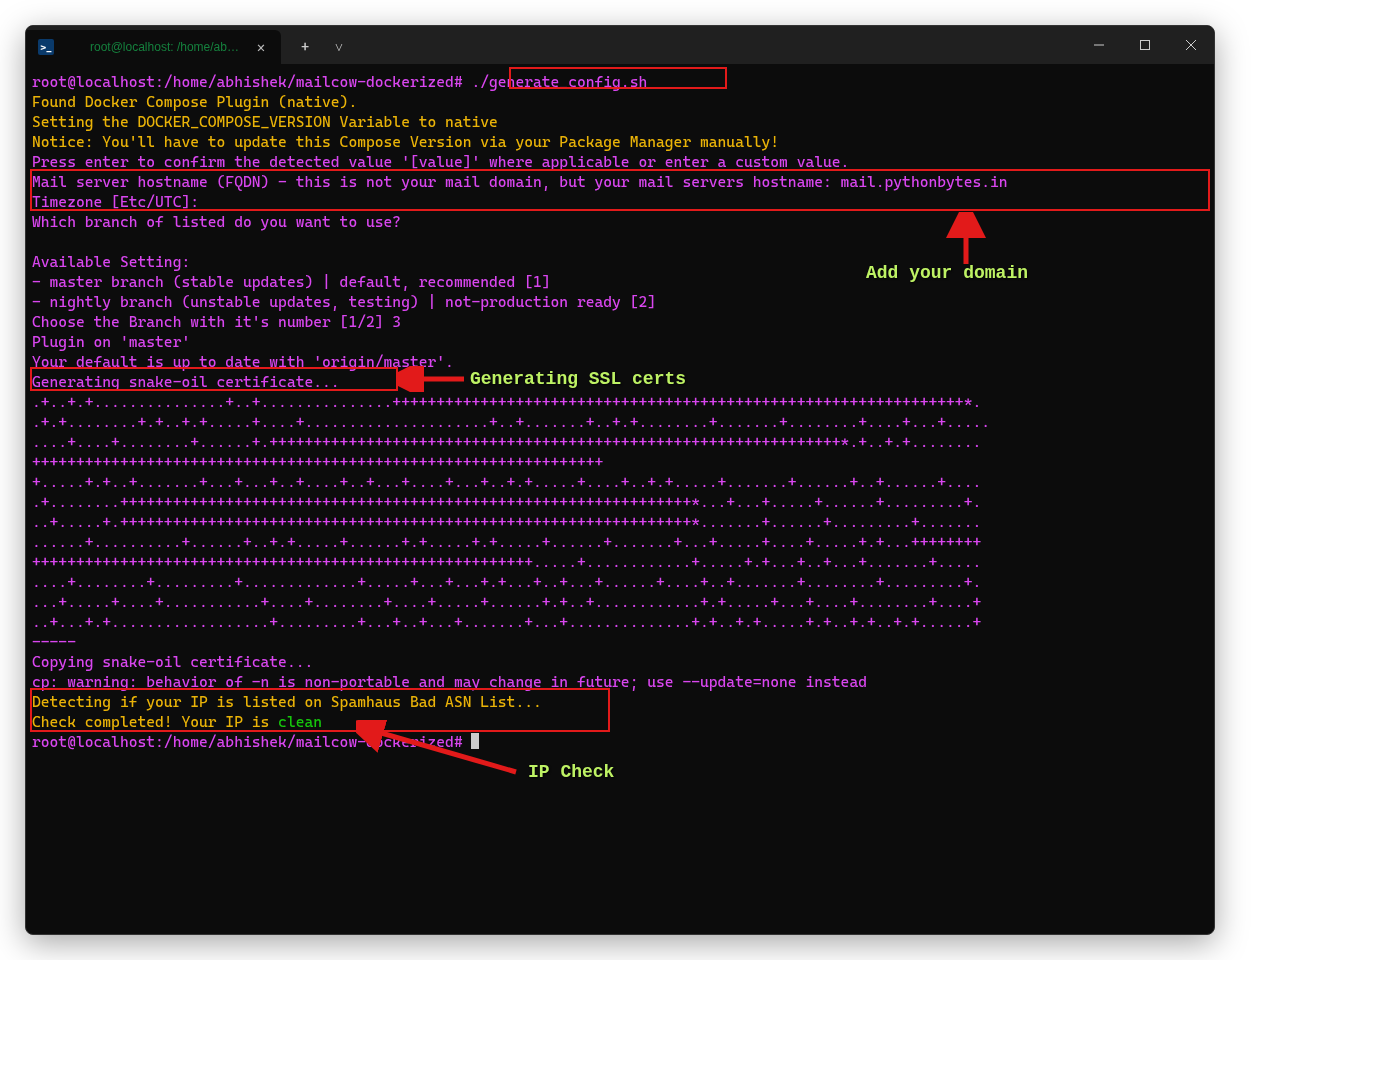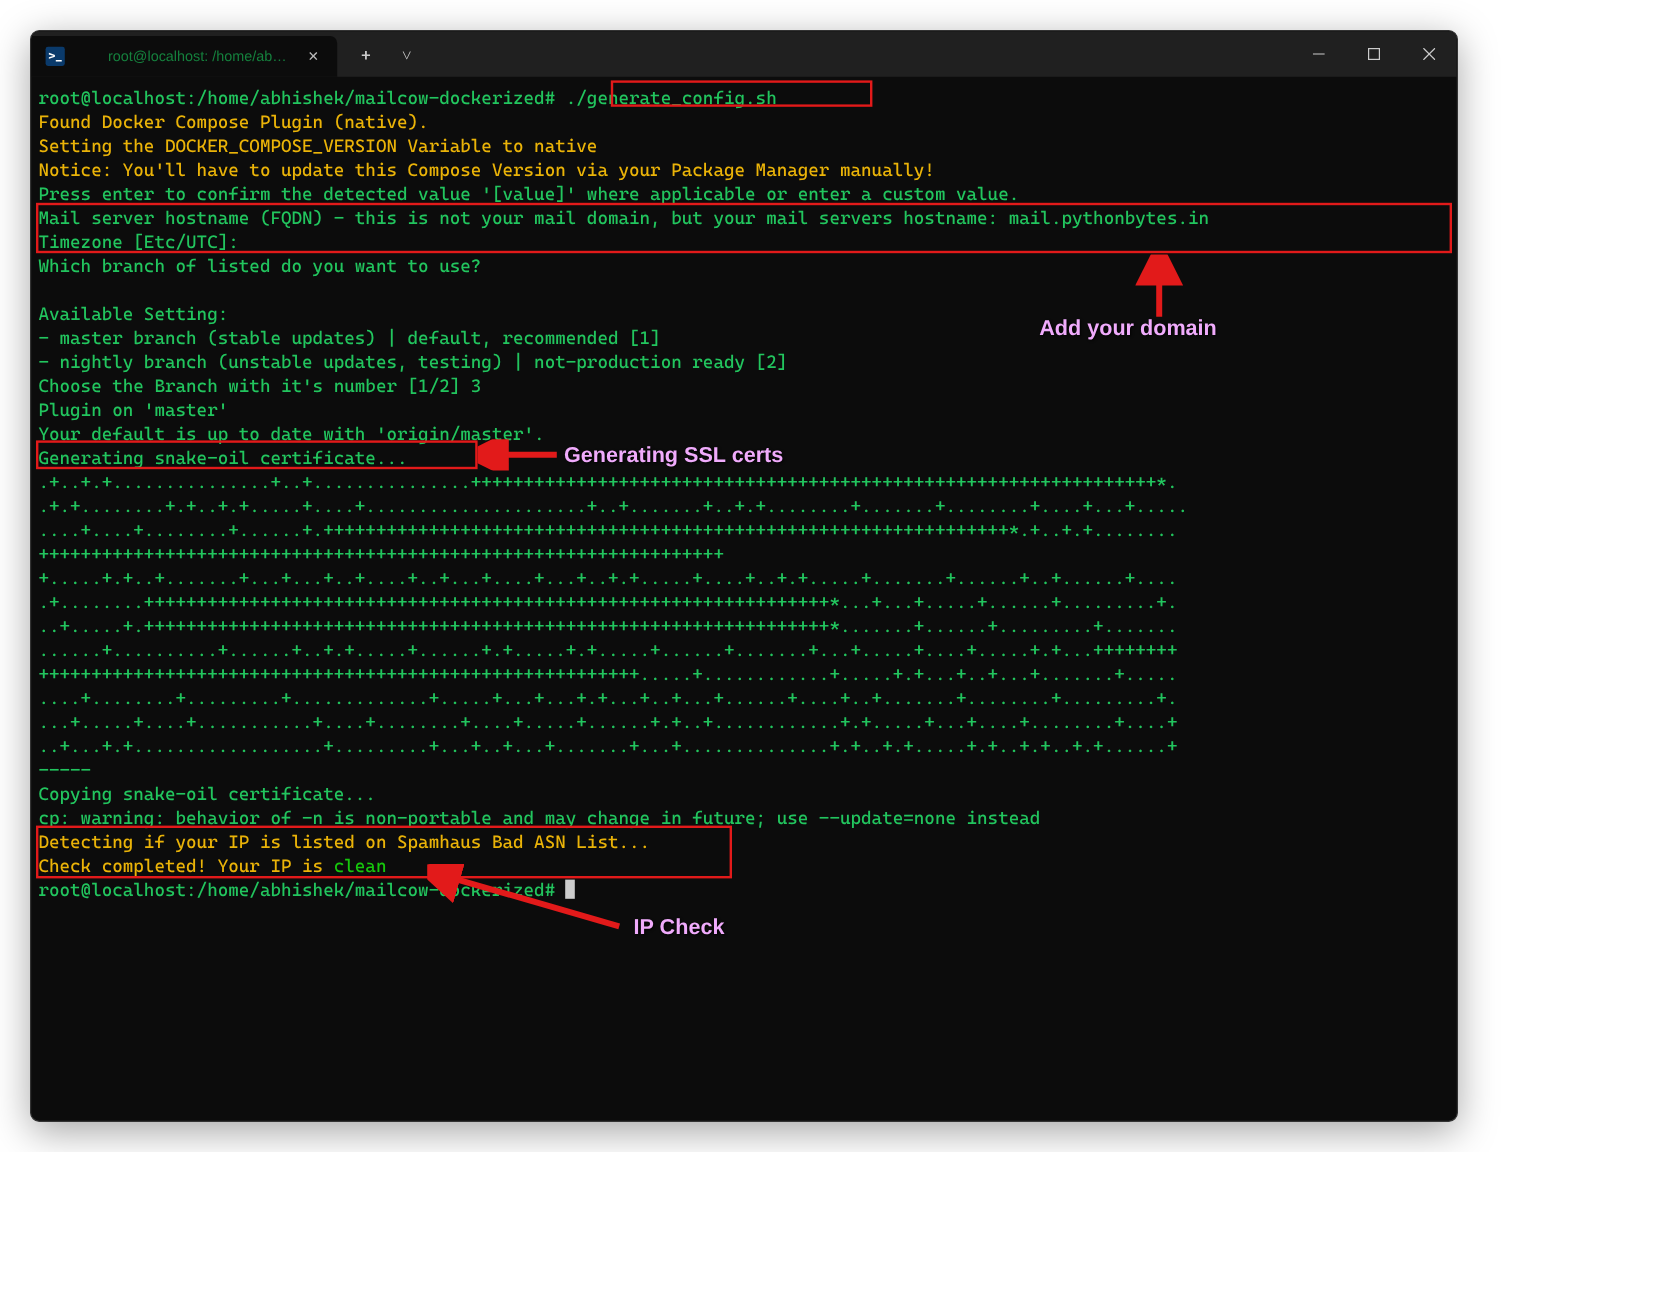--- a/index.html
+++ b/index.html
@@ -85,32 +85,32 @@
     line-height: 20px;
     color: #cccccc;
     font-family: "Cascadia Mono", "Consolas", monospace;
     white-space: pre-wrap;
     word-break: break-all;
     position: relative;
   }
 
   .c-yellow { color: #eab308; }
   .c-green  { color: #16c60c; }
-  .c-white  { color: #22c55e; }
+  .c-white  { color: #d946ef; }
 
   
   .anno-box {
     position: absolute;
     border: 2px solid #e21a1a;
     pointer-events: none;
   }
   .anno-label {
     position: absolute;
-    color: #f0abfc;
-    font-family: Liberation Sans, sans-serif;
+    color: #bef264;
+    font-family: Liberation Mono, monospace;
     font-weight: 700;
     font-size: 18px;
     text-shadow: 1px 1px 2px rgba(0,0,0,0.8);
     pointer-events: none;
     white-space: nowrap;
   }
   .anno-arrow {
     position: absolute;
     pointer-events: none;
   }

